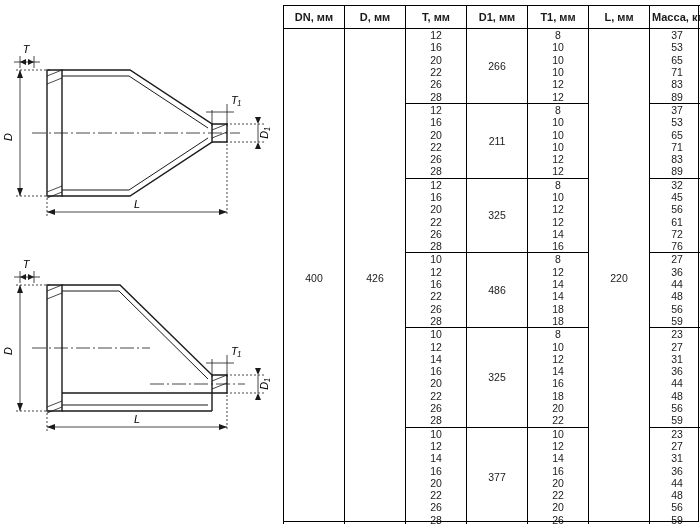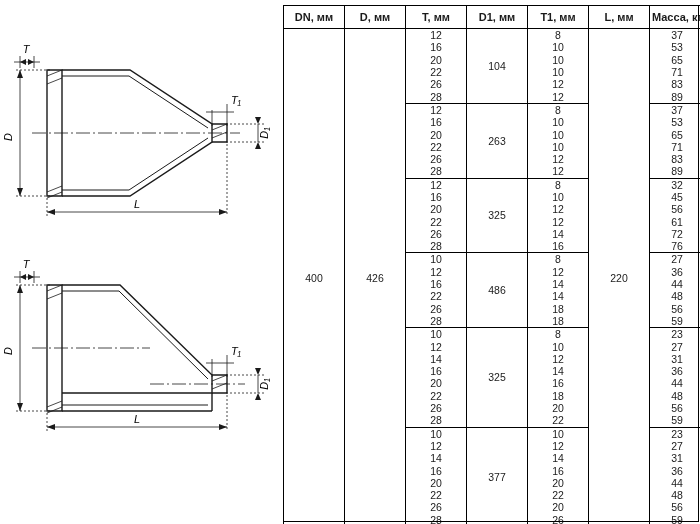--- a/index.html
+++ b/index.html
@@ -230,21 +230,21 @@
           <th class="col-t1">T1, мм</th>
           <th class="col-l">L, мм</th>
           <th class="col-m">Масса, кг</th>
         </tr>
       </thead>
       <tbody id="tbody">
           <tr style="height: 12.3px;">
             <td class="col-dn" rowspan="40">400</td>
             <td class="col-d" rowspan="40">426</td>
             <td class="col-t" style="height: 12.3px;">12</td>
-            <td class="col-d1 sep-bottom" rowspan="6">104</td>
+            <td class="col-d1 sep-bottom" rowspan="6">266</td>
             <td class="col-t1" style="height: 12.3px;">8</td>
             <td class="col-l" rowspan="40">220</td>
             <td class="col-m" style="height: 12.3px;">37</td>
           </tr>
           <tr style="height: 12.3px;">
             <td class="col-t" style="height: 12.3px;">16</td>
             <td class="col-t1" style="height: 12.3px;">10</td>
             <td class="col-m" style="height: 12.3px;">53</td>
           </tr>
           <tr style="height: 12.3px;">
@@ -262,21 +262,21 @@
             <td class="col-t1" style="height: 12.3px;">12</td>
             <td class="col-m" style="height: 12.3px;">83</td>
           </tr>
           <tr style="height: 12.3px;">
             <td class="col-t sep-bottom" style="height: 12.3px;">28</td>
             <td class="col-t1 sep-bottom" style="height: 12.3px;">12</td>
             <td class="col-m sep-bottom" style="height: 12.3px;">89</td>
           </tr>
           <tr style="height: 12.3px;">
             <td class="col-t" style="height: 12.3px;">12</td>
-            <td class="col-d1 sep-bottom" rowspan="6">263</td>
+            <td class="col-d1 sep-bottom" rowspan="6">211</td>
             <td class="col-t1" style="height: 12.3px;">8</td>
             <td class="col-m" style="height: 12.3px;">37</td>
           </tr>
           <tr style="height: 12.3px;">
             <td class="col-t" style="height: 12.3px;">16</td>
             <td class="col-t1" style="height: 12.3px;">10</td>
             <td class="col-m" style="height: 12.3px;">53</td>
           </tr>
           <tr style="height: 12.3px;">
             <td class="col-t" style="height: 12.3px;">20</td>

